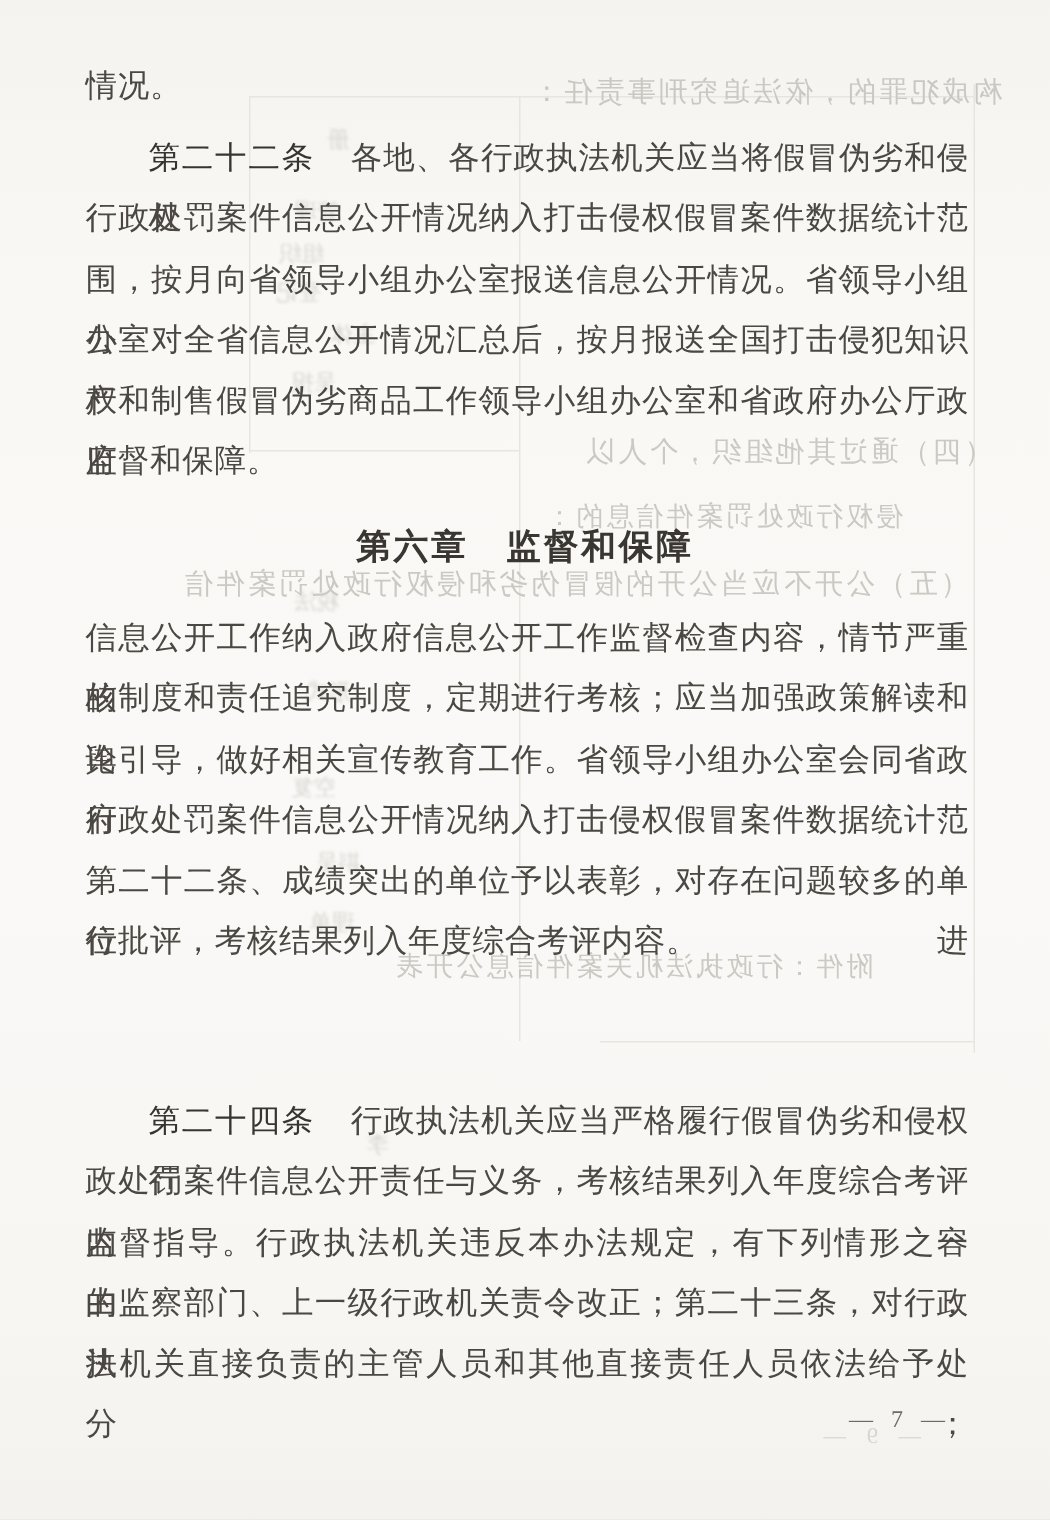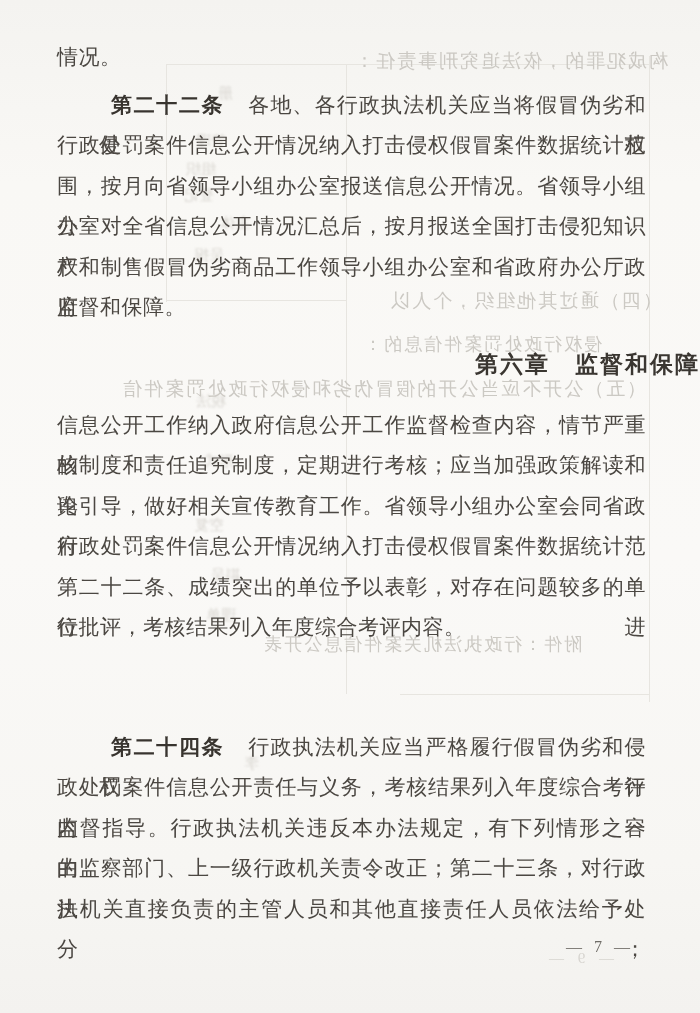--- a/index.html
+++ b/index.html
@@ -58,28 +58,28 @@
     letter-spacing:.5px;
     white-space:nowrap;
   }
   .line.full{
     white-space:normal;
     text-align:justify;
     text-align-last:justify;
     text-justify:inter-character;
   }
   .line.indent{margin-left:42px;width:calc(100% - 42px);}
-  .lead{font-weight:700;color:#38342f;letter-spacing:1px;margin-right:2px;margin-left:12px;}
+  .lead{font-weight:400;color:#38342f;letter-spacing:1px;margin-right:2px;}
   #intro{top:37px;}
   #para-0{top:85px;}
   #para-1{top:405px;}
   #para-2{top:727px;}
   .chapter{
     position:absolute;left:0;top:345px;width:100%;
-    text-align:right;
+    text-align:center;
     font-size:23px;font-weight:700;color:#3a3631;
     letter-spacing:2px;line-height:40px;
   }
   .page-number{
     position:absolute;left:548px;top:934px;width:104px;
     text-align:center;
     font-size:16px;color:#6e6b66;
     letter-spacing:4px;line-height:26px;
     white-space:nowrap;
   }

